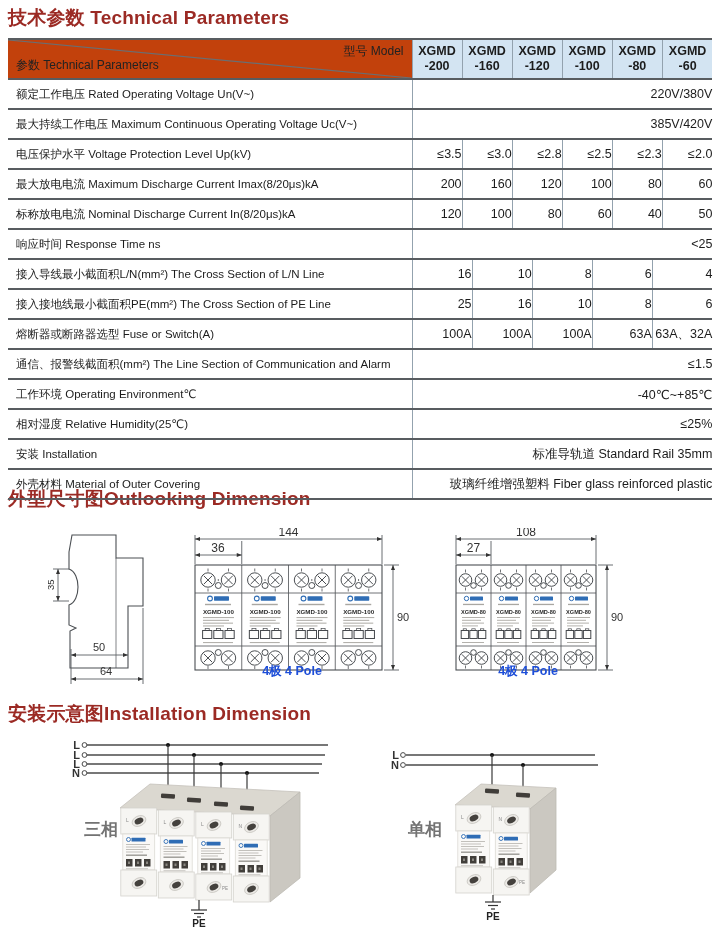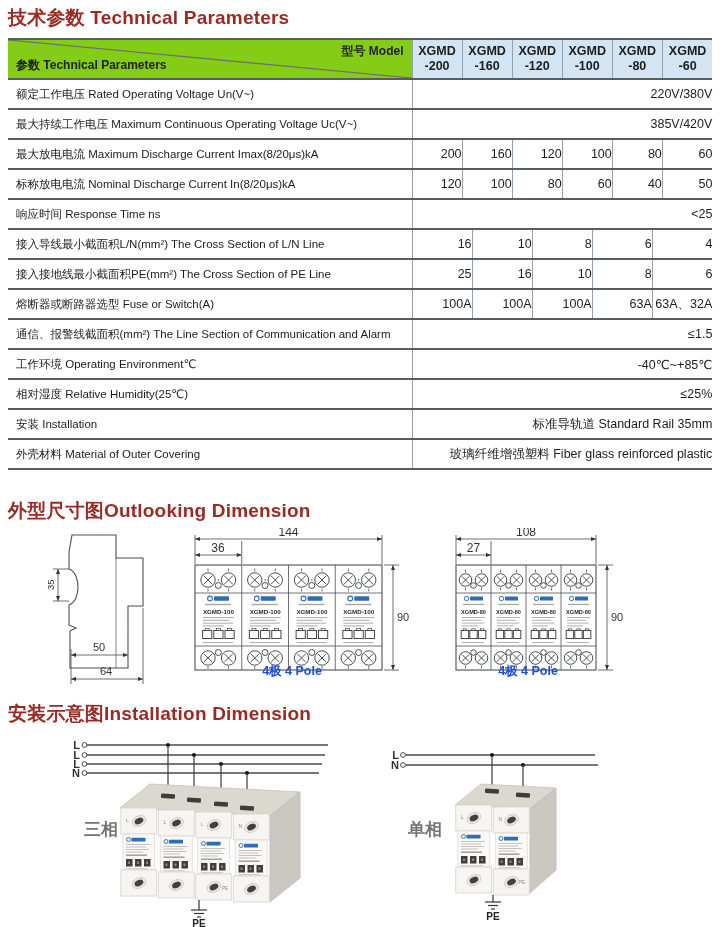--- a/index.html
+++ b/index.html
@@ -5,32 +5,32 @@
   html,body{margin:0;padding:0;}
   body{
     width:720px;height:927px;position:relative;background:#ffffff;
     font-family:"Liberation Sans","DejaVu Sans",sans-serif;color:#1c1c1c;overflow:hidden;
   }
   .sec-title{
     position:absolute;left:8px;font-size:19px;font-weight:bold;color:#9b2a24;
     letter-spacing:0.2px;white-space:nowrap;
   }
   #title-tech{top:5px;}
-  #title-outlook{top:486px;margin-top:12px;}
+  #title-outlook{top:486px;}
   #title-install{top:701px;}
 
   
   #tech-table{
     position:absolute;left:8px;top:38px;width:704px;
     border-collapse:collapse;table-layout:fixed;
     border-top:2px solid #585c60;border-bottom:2px solid #585c60;
   }
   #tech-table th,#tech-table td{padding:0;margin:0;}
   #tech-table .corner{
-    position:relative;height:38px;background:#84cc16;font-weight:bold;
+    position:relative;height:38px;background:#c2410c;font-weight:normal;
   }
   #tech-table .corner .c-top{position:absolute;right:8px;top:3px;font-size:12px;color:#222;}
   #tech-table .corner .c-bot{position:absolute;left:8px;bottom:4px;font-size:12px;color:#222;}
   #tech-table .mdl{
     background:#d3e4f2;border-left:1px solid #93a2ae;
     font-size:12.5px;font-weight:bold;color:#1c1c1c;line-height:1.2;text-align:center;
   }
   #tech-table td.lbl{
     height:28px;font-size:11.5px;text-align:left;padding-left:8px;
     border-top:2px solid #585c60;white-space:nowrap;overflow:hidden;
@@ -130,20 +130,29 @@
   <tbody>
       <tr>
         <td class="lbl">额定工作电压 Rated Operating Voltage Un(V~)</td>
         <td class="val" colspan="30">220V/380V</td>
       </tr>
       <tr>
         <td class="lbl">最大持续工作电压 Maximum Continuous Operating Voltage Uc(V~)</td>
         <td class="val" colspan="30">385V/420V</td>
       </tr>
       <tr>
+        <td class="lbl">电压保护水平 Voltage Protection Level Up(kV)</td>
+        <td class="val" colspan="5">≤3.5</td>
+        <td class="val" colspan="5">≤3.0</td>
+        <td class="val" colspan="5">≤2.8</td>
+        <td class="val" colspan="5">≤2.5</td>
+        <td class="val" colspan="5">≤2.3</td>
+        <td class="val" colspan="5">≤2.0</td>
+      </tr>
+      <tr>
         <td class="lbl">最大放电电流 Maximum Discharge Current Imax(8/20μs)kA</td>
         <td class="val" colspan="5">200</td>
         <td class="val" colspan="5">160</td>
         <td class="val" colspan="5">120</td>
         <td class="val" colspan="5">100</td>
         <td class="val" colspan="5">80</td>
         <td class="val" colspan="5">60</td>
       </tr>
       <tr>
         <td class="lbl">标称放电电流 Nominal Discharge Current In(8/20μs)kA</td>

